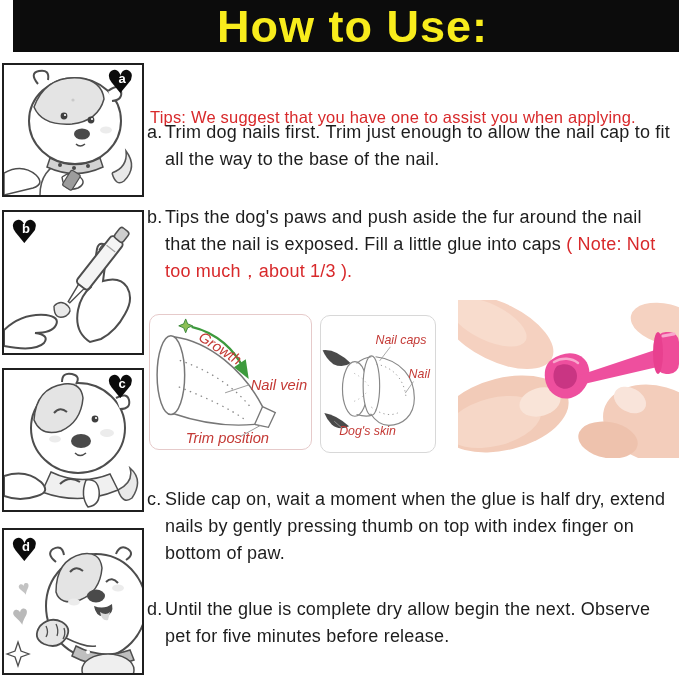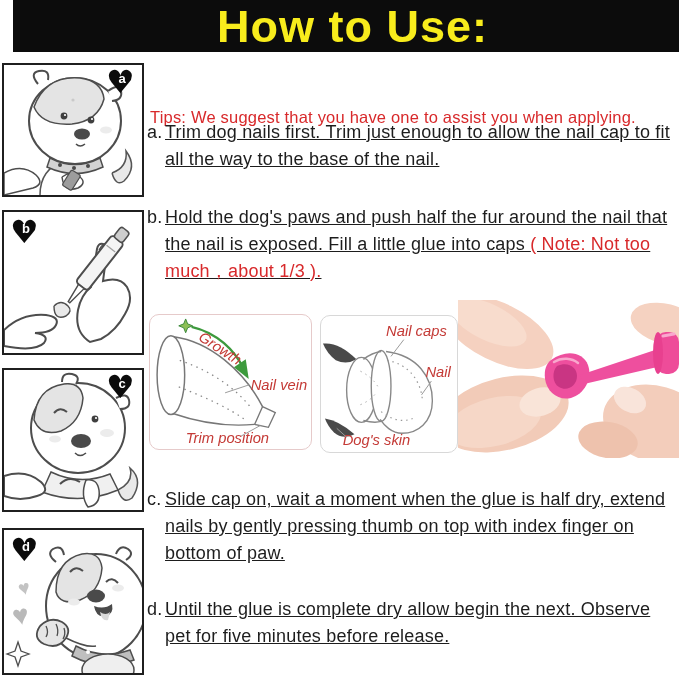--- a/index.html
+++ b/index.html
@@ -30,31 +30,31 @@
                        font-size:13px;font-weight:bold;}
   .badge.pos-tr{top:2px;right:2px;}
   .badge.pos-tl{top:5px;left:6px;}
 
   
   .tips{position:absolute;left:150px;top:88px;color:var(--tip-red);font-size:16.5px;
         letter-spacing:0.2px;white-space:nowrap;font-weight:500;margin-top:20px;}
   .step{position:absolute;left:147px;display:flex;font-size:18px;line-height:27px;
         color:var(--text-black);letter-spacing:0.2px;}
   .step .step-label{width:18px;flex:none;}
-  .step .step-body{width:508px;text-decoration:underline;}
+  .step .step-body{width:508px;}
   #step-a{top:119px;}
   #step-b{top:204px;}
   #step-c{top:486px;}
   #step-d{top:596px;}
   .red-note{color:var(--tip-red);}
 
   
   .diagram{position:absolute;background:#fff;border-radius:10px;box-sizing:border-box;}
   #diagram-nail{left:149px;top:314px;width:163px;height:136px;border:1px solid #e6caca;}
-  #diagram-cap{left:320px;top:315px;width:138px;height:138px;border:1px solid #d8d8d8;}
+  #diagram-cap{left:320px;top:315px;width:116px;height:138px;border:1px solid #d8d8d8;}
   .diagram svg{display:block;width:100%;height:100%;}
   .dlabel{font-style:italic;font-size:15px;fill:var(--label-red);}
 
   
   .photo{position:absolute;left:458px;top:300px;width:221px;height:158px;}
   .photo svg{display:block;width:100%;height:100%;}
 </style>
 </head>
 <body>
 
@@ -171,21 +171,21 @@
 
   <div class="tips">Tips: We suggest that you have one to assist you when applying.</div>
 
   <div class="step" id="step-a">
     <span class="step-label">a.</span>
     <span class="step-body">Trim dog nails first. Trim just enough to allow the nail cap to fit all the way to the base of the nail.</span>
   </div>
 
   <div class="step" id="step-b">
     <span class="step-label">b.</span>
-    <span class="step-body"><span>Hold the dog's paws and push half the fur around the nail that the nail is exposed. Fill a little glue into caps </span><span class="red-note">( Note: Not too much，about 1/3 ).</span></span>
+    <span class="step-body"><span>Tips the dog's paws and push aside the fur around the nail that the nail is exposed. Fill a little glue into caps </span><span class="red-note">( Note: Not too much，about 1/3 ).</span></span>
   </div>
 
   <div class="step" id="step-c">
     <span class="step-label">c.</span>
     <span class="step-body">Slide cap on, wait a moment when the glue is half dry, extend nails by gently pressing thumb on top with index finger on bottom of paw.</span>
   </div>
 
   <div class="step" id="step-d">
     <span class="step-label">d.</span>
     <span class="step-body">Until the glue is complete dry allow begin the next. Observe pet for five minutes before release.</span>

